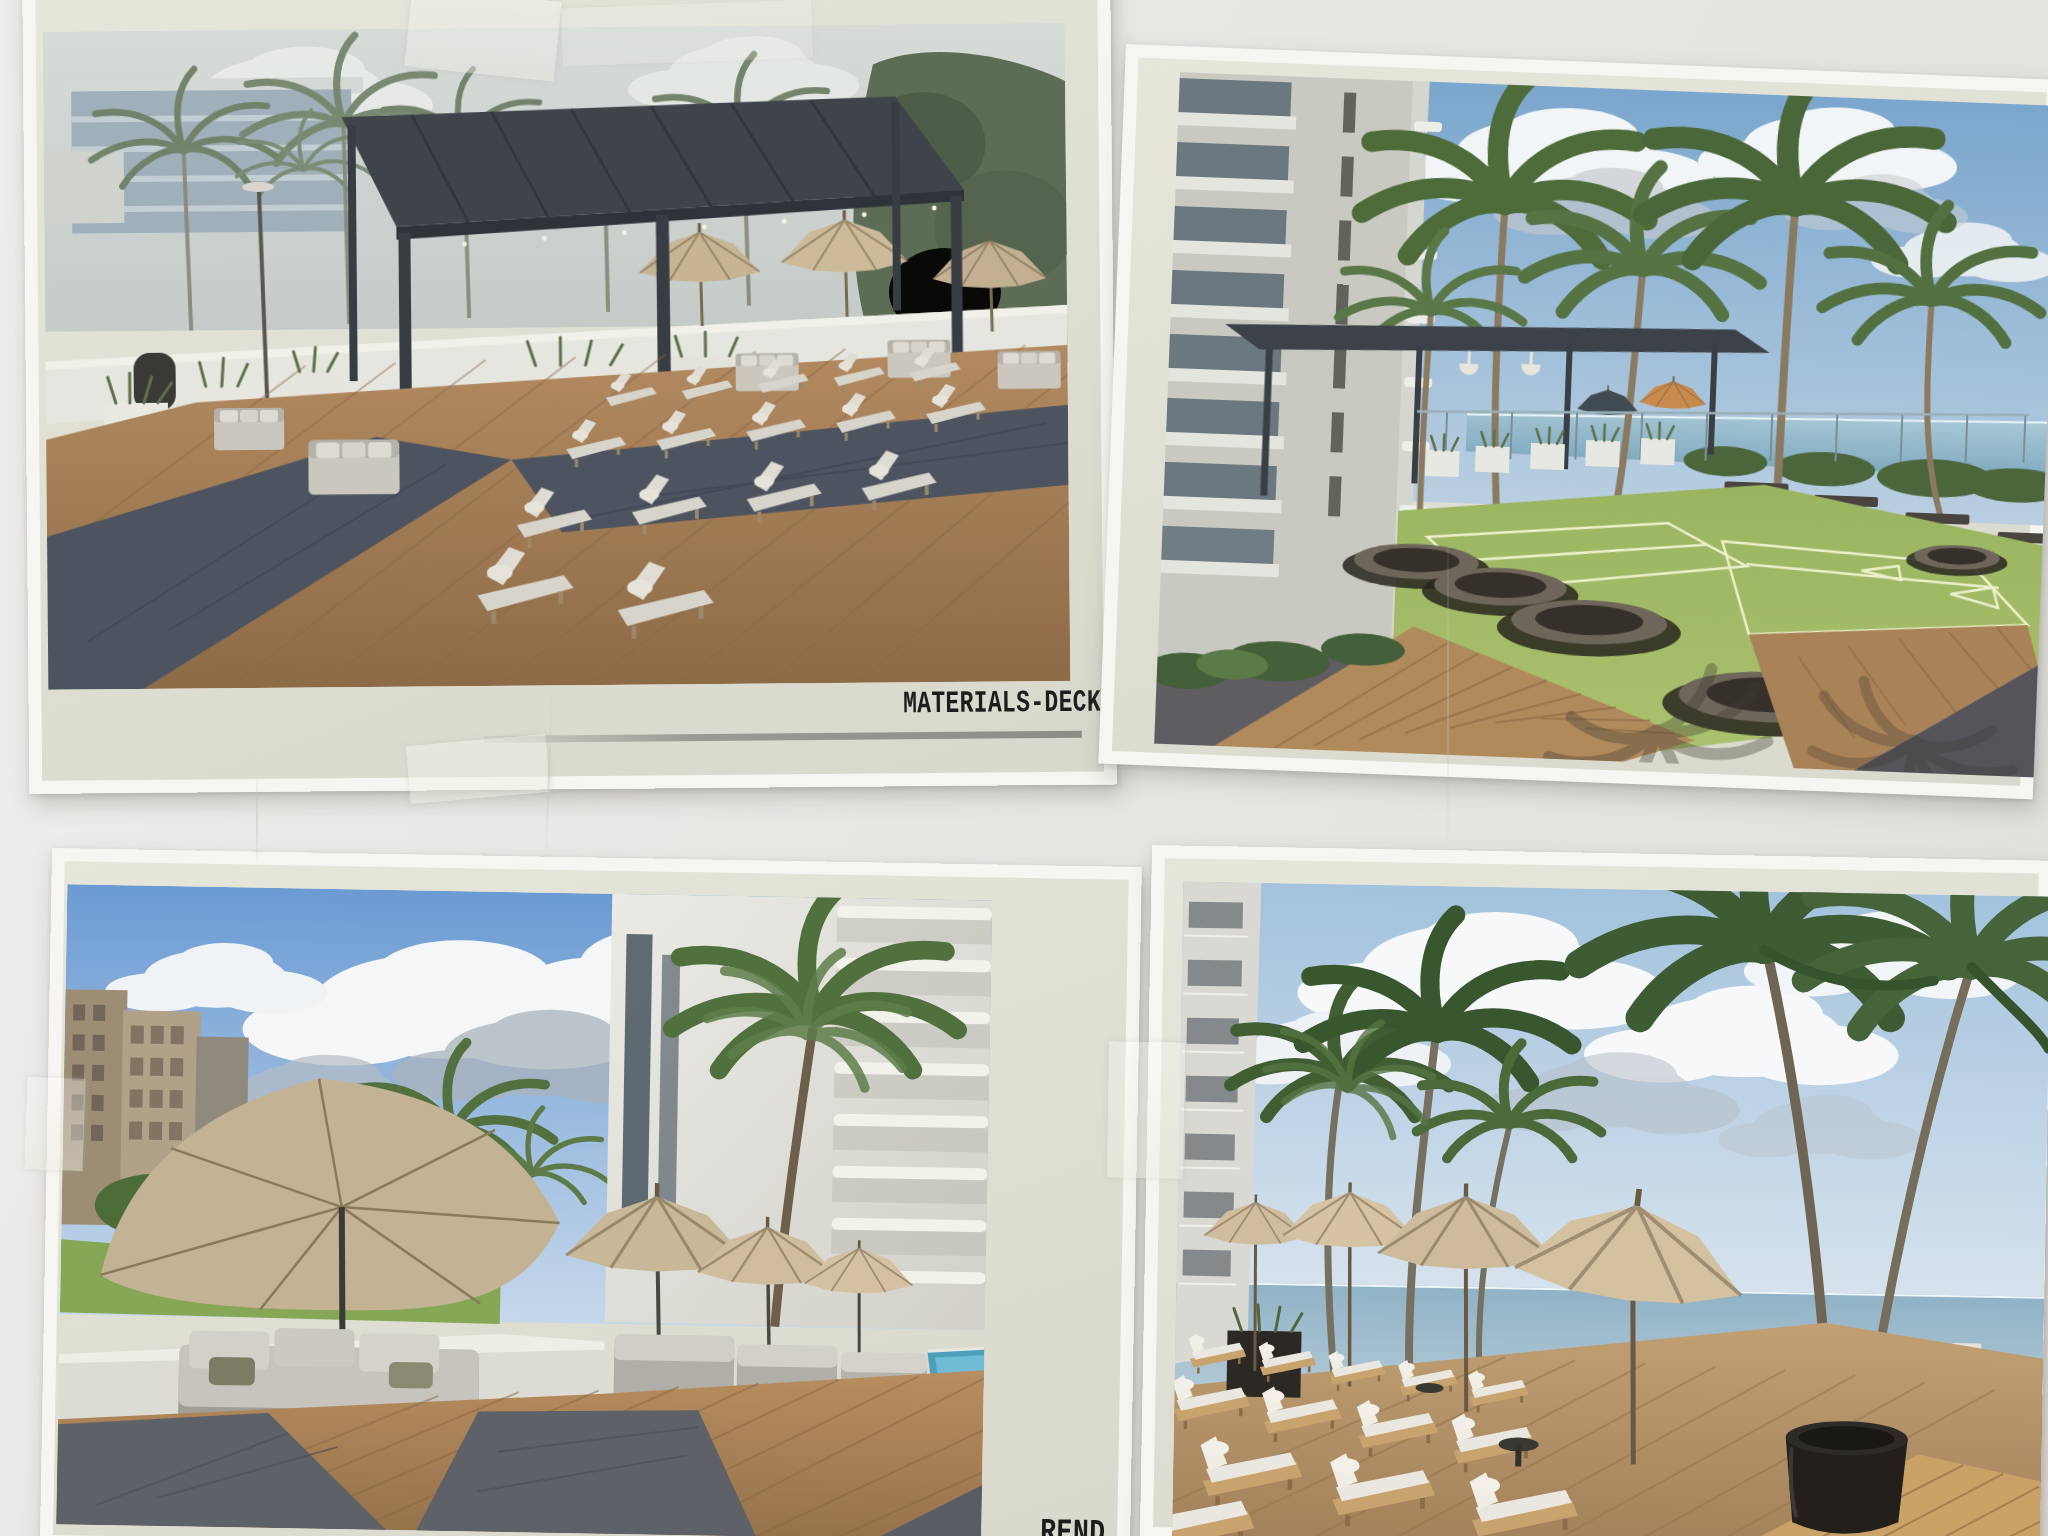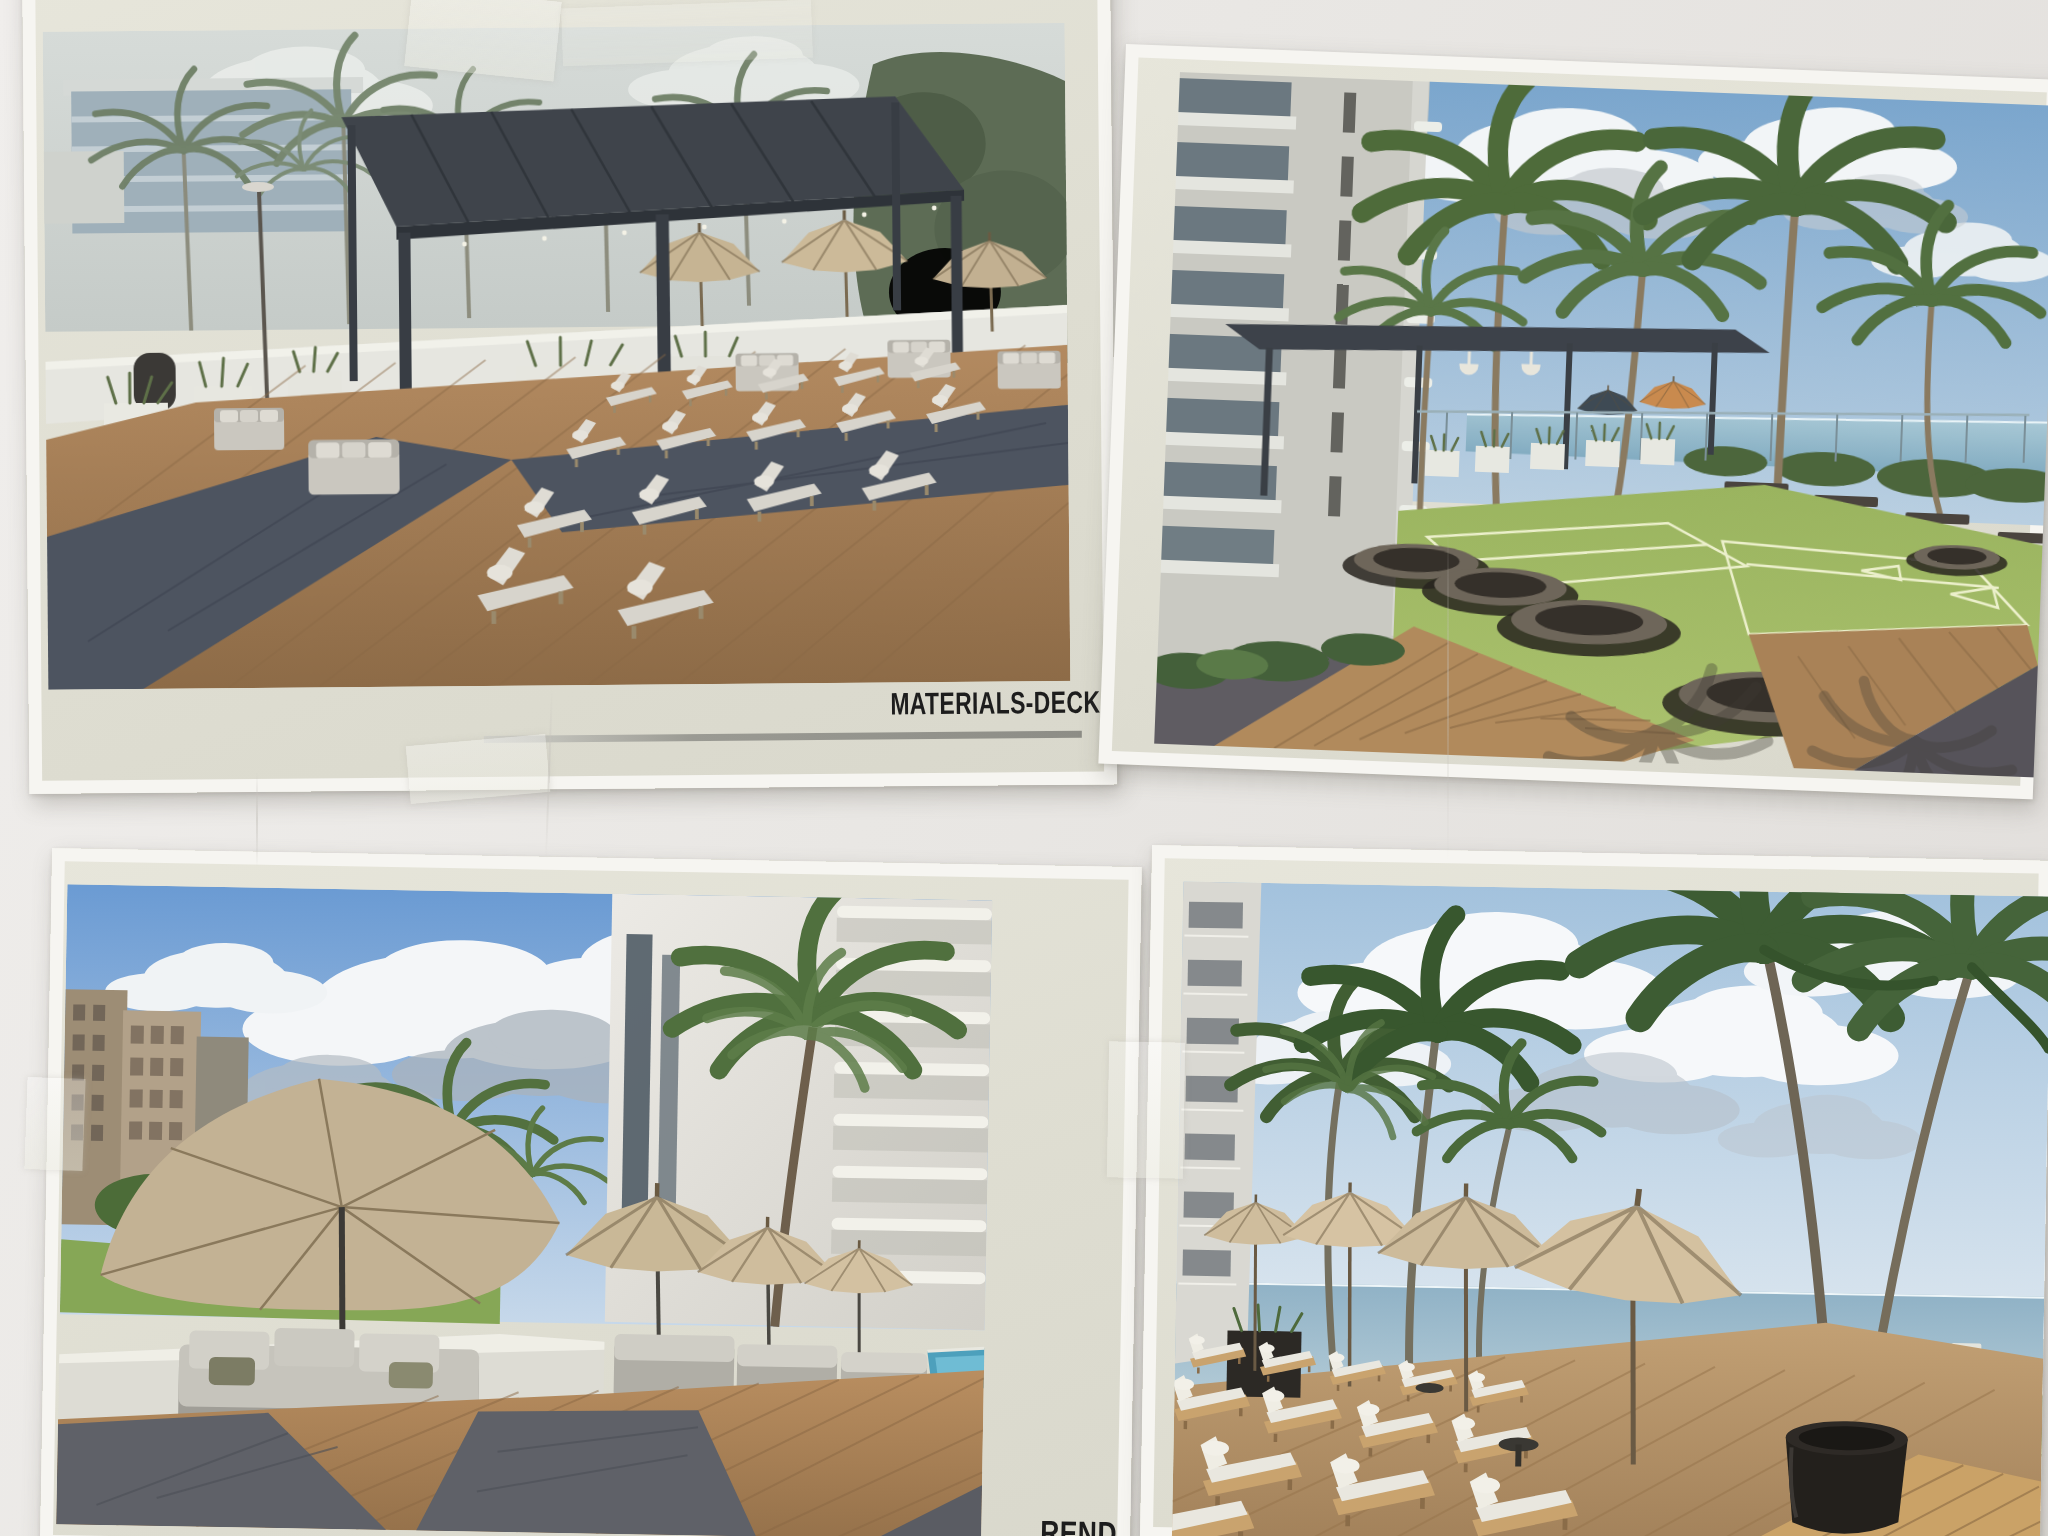--- a/index.html
+++ b/index.html
@@ -1,18 +1,18 @@
 <!DOCTYPE html>
 <html><head>
 <meta charset="utf-8">
 <style>
   html,body{margin:0;padding:0;background:#d8d6d2;}
   .photo{position:relative;width:2048px;height:1536px;overflow:hidden;
          background:linear-gradient(115deg,#f0eeec 0%,#e9e7e4 45%,#e1dedb 100%);
-         font-family:Liberation Sans, sans-serif;text-align:center;}
+         font-family:Liberation Mono, monospace;text-align:center;}
   .print{position:absolute;
          background:linear-gradient(160deg,#e7e6db 0%,#deddd1 60%,#d9d8cc 100%);
          box-shadow:inset 0 0 0 13px #f6f5f1, 4px 10px 22px rgba(100,95,85,.30), 1px 2px 5px rgba(100,95,85,.22);}
   .rendering{position:absolute;display:block;}
   .board-label{position:absolute;color:#1d1d1d;font-weight:700;white-space:nowrap;}
   .board-label .cond{display:inline-block;transform:scaleX(.74);transform-origin:right center;letter-spacing:.5px;}
   .board-label.left .cond{transform:scaleX(.78);transform-origin:left top;}
   .rule{position:absolute;height:7px;background:linear-gradient(to right,#d2d2cb 0%,#9a9a93 35%,#8d8d86 100%);}
   .tape{position:absolute;background:linear-gradient(rgba(255,255,255,.30),rgba(236,236,226,.48));
         box-shadow:0 0 6px rgba(180,178,168,.35);}

